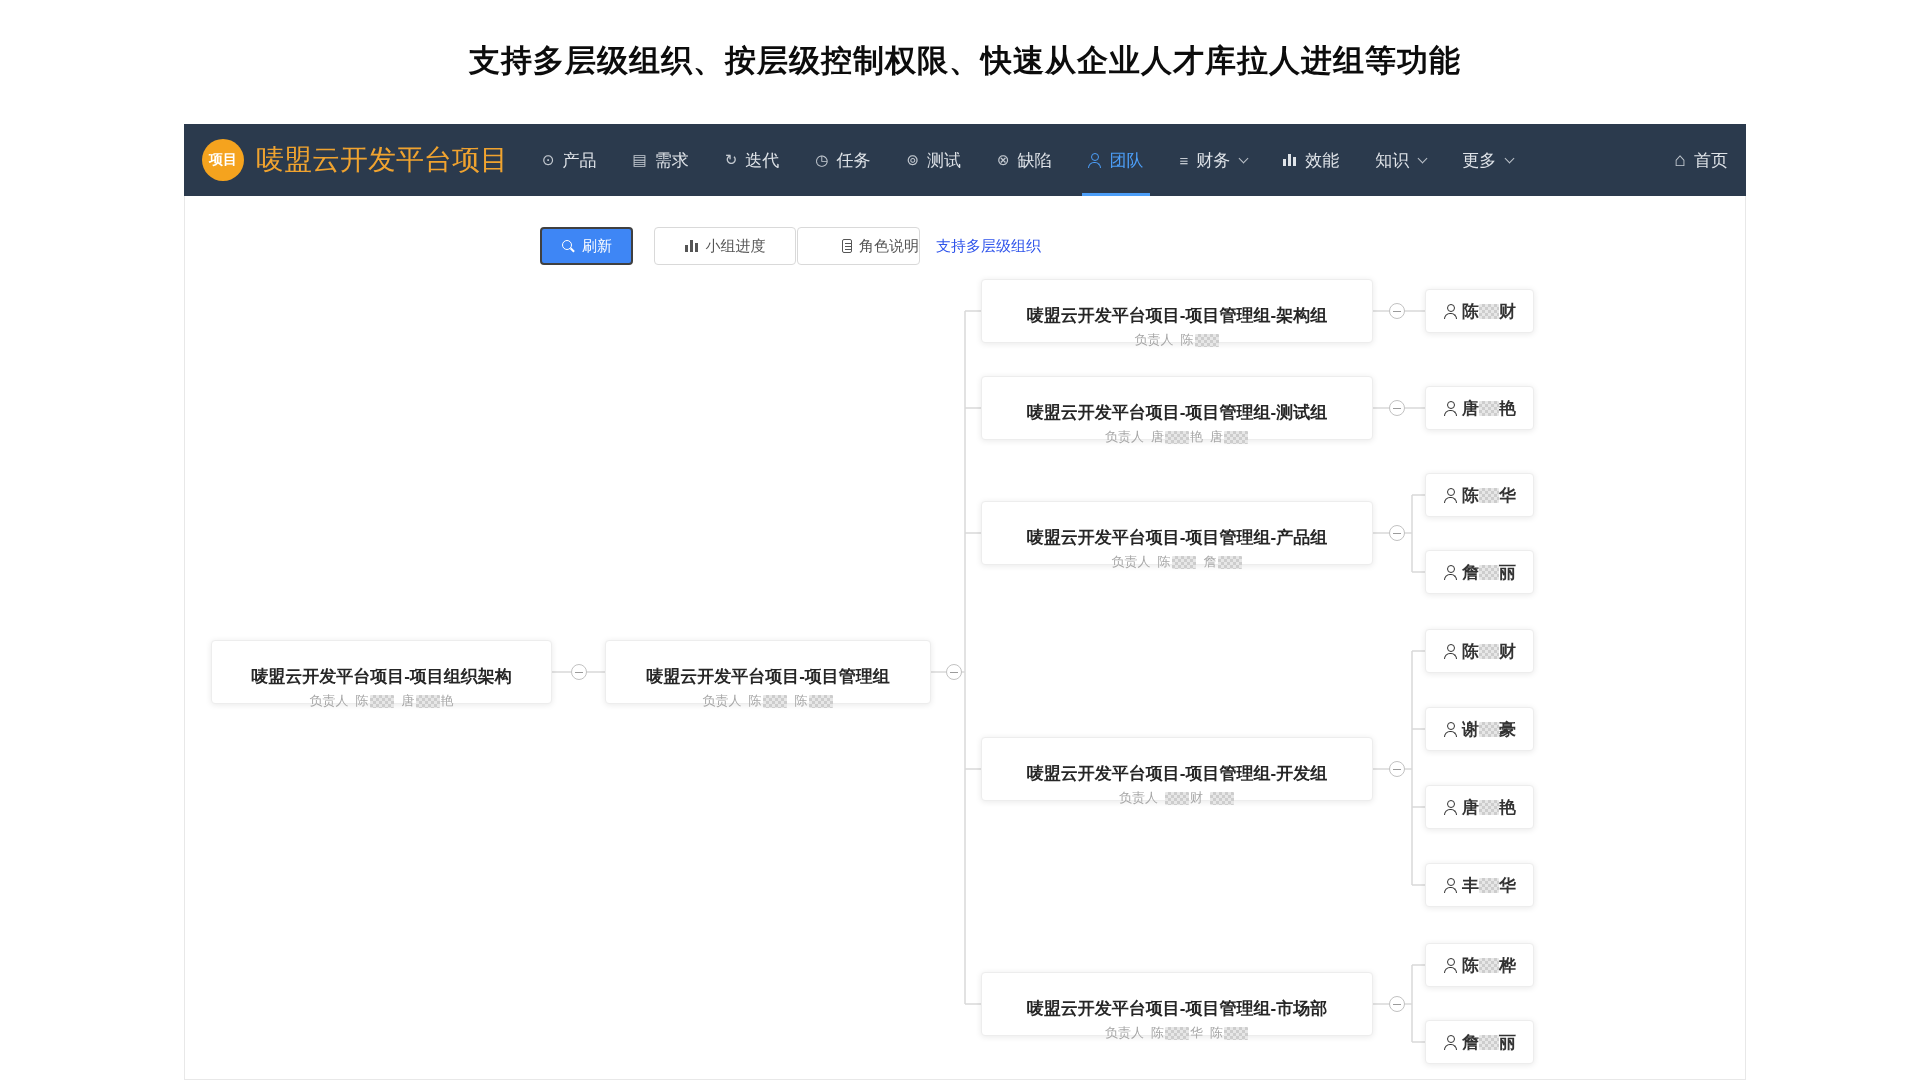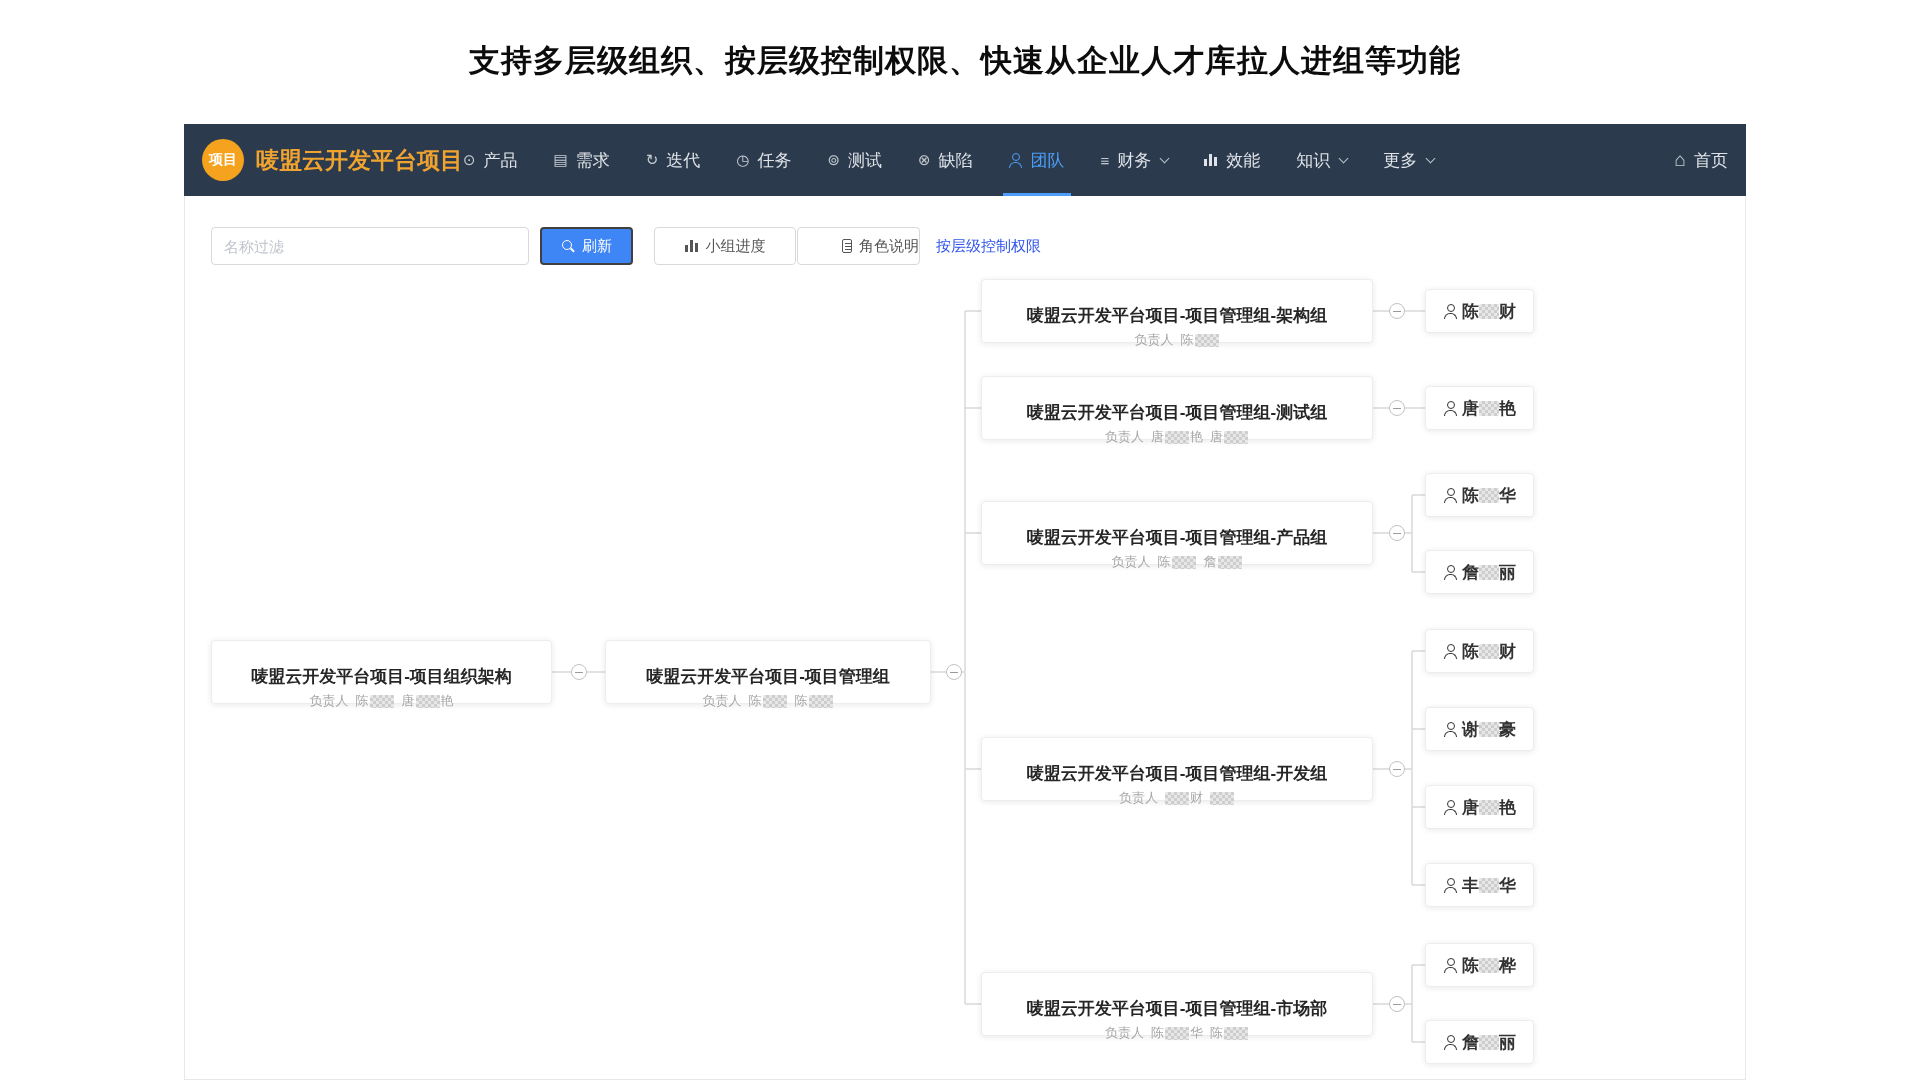--- a/index.html
+++ b/index.html
@@ -9,21 +9,21 @@
   .page-heading { position:absolute; left:184px; top:40px; width:1562px;
     text-align:center; font-size:31px; font-weight:600; color:#0c0c0c; letter-spacing:1px; }
 
   .app { position:absolute; left:184px; top:124px; width:1562px; height:956px; }
 
   
   .navbar { position:absolute; left:0; top:0; right:0; height:72px; background:#2b3a4d;
     display:flex; align-items:center; padding:0 18px; }
   .logo-badge { width:42px; height:42px; border-radius:50%; background:#f5a31e; color:#fff;
     font-size:14px; font-weight:700; display:flex; align-items:center; justify-content:center; flex:0 0 auto; }
-  .brand { color:#f0a32f; font-size:23px; font-weight:700; margin-left:12px; white-space:nowrap; }
+  .brand { color:#f0a32f; font-size:28px; font-weight:400; margin-left:12px; margin-right:34px; white-space:nowrap; }
   .nav-items { display:flex; align-items:stretch; gap:36px; height:100%; flex:1; }
   .nav-item { display:flex; align-items:center; gap:8px; color:#dfe3e8; font-size:17px;
     cursor:pointer; position:relative; white-space:nowrap; }
   .nav-item .glyph { font-size:15px; opacity:.85; }
   .nav-item.active { color:#4c9ef8; }
   .nav-item.active::after { content:''; position:absolute; left:-6px; right:-6px; bottom:0; height:3px; background:#4c9ef8; }
   .nav-item.home { margin-left:auto; }
   .chev { width:7px; height:7px; border-right:1.5px solid currentColor; border-bottom:1.5px solid currentColor;
     transform:rotate(45deg); display:inline-block; margin-top:-4px; margin-left:2px; opacity:.8; }
 
@@ -145,34 +145,33 @@
       </div>
       <div class="nav-item home">
         <span class="glyph" style="font-size:19px;">⌂</span>
         <span>首页</span>
       </div>
     </div>
   </div>
 
   <div class="content"></div>
 
-  <input class="filter-input" type="text" placeholder="名称过滤" style="">
   <div class="btn btn-primary">
     <span class="search-icon"></span>
     <span>刷新</span>
   </div>
   <div class="btn btn-plain btn-progress">
     <span class="bars-icon"></span>
     <span>小组进度</span>
   </div>
   <div class="btn btn-plain btn-roles">
     <span class="doc-icon"></span>
     <span>角色说明</span>
   </div>
-  <div class="diagram-link">按层级控制权限</div>
+  <div class="diagram-link">支持多层级组织</div>
 
   <svg class="connectors" viewBox="0 0 1562 956">
     <path d="M368 548 H421 M747 548 H781 M781 187 V880 M781 187 H797 M781 284 H797 M781 409 H797 M781 645 H797 M781 880 H797
              M1189 187 H1241 M1189 284 H1241
              M1189 409 H1228 M1228 371 V448 M1228 371 H1241 M1228 448 H1241
              M1189 645 H1228 M1228 527 V761 M1228 527 H1241 M1228 605 H1241 M1228 683 H1241 M1228 761 H1241
              M1189 880 H1228 M1228 841 V918 M1228 841 H1241 M1228 918 H1241" fill="none" stroke="#d9d9d9" stroke-width="1.5"></path>
   </svg>
 
   <div class="toggle" style="left:387px; top:540px;"></div>

